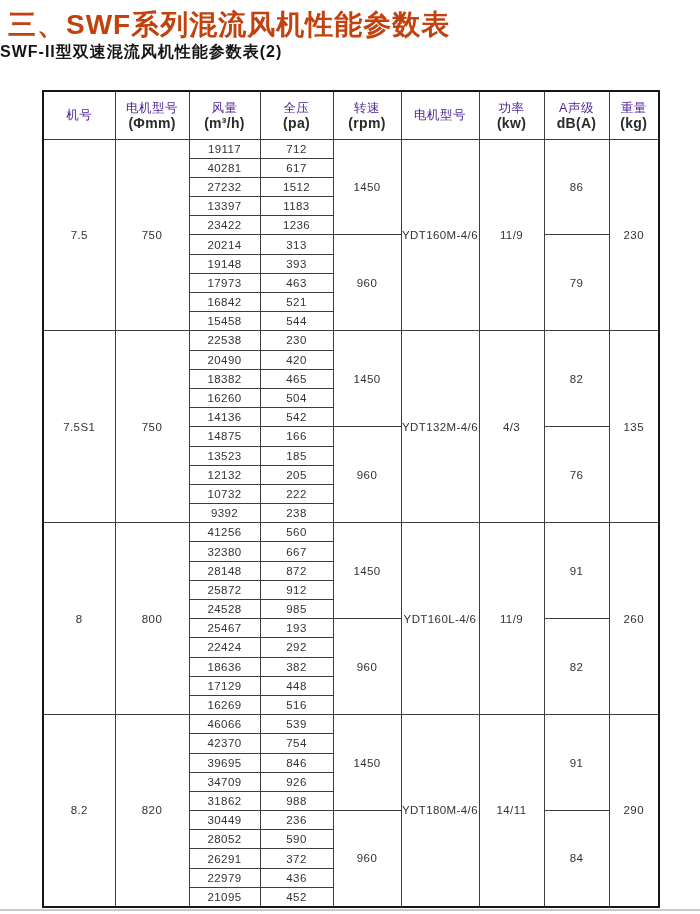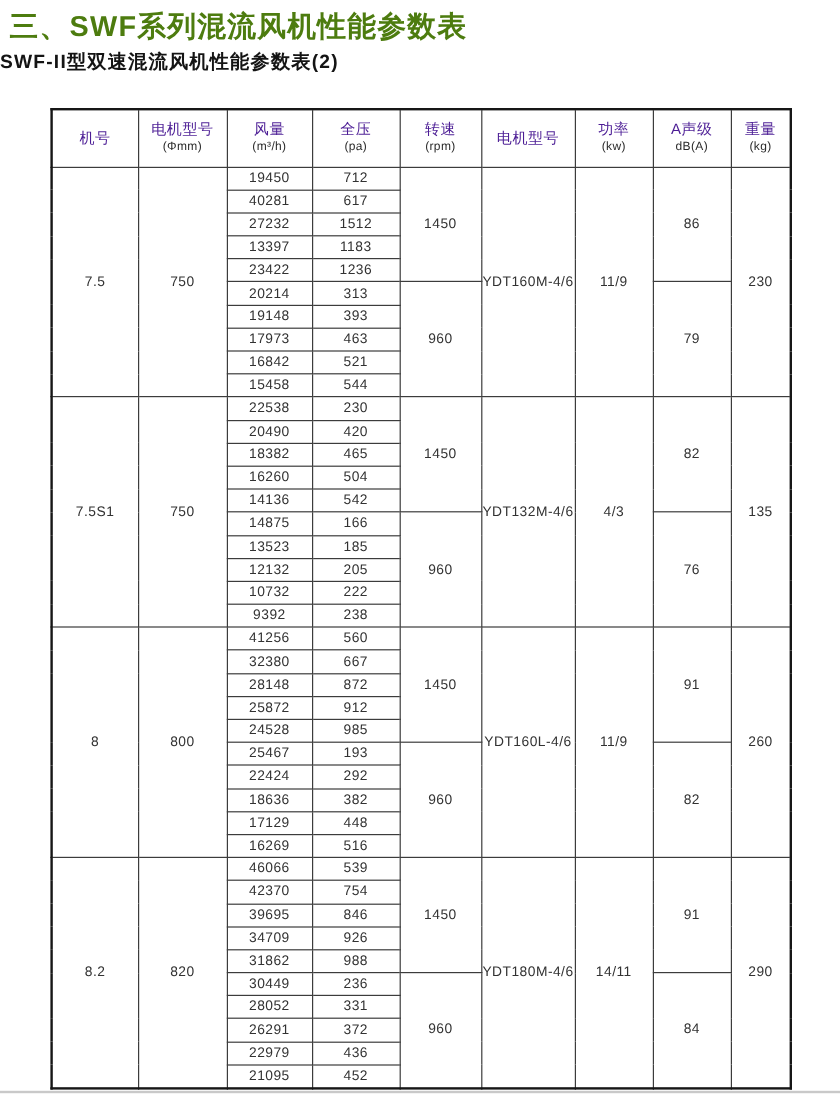--- a/index.html
+++ b/index.html
@@ -7,24 +7,24 @@
   body {
     width: 700px; height: 914px;
     position: relative;
     font-family: "Liberation Sans", "DejaVu Sans", sans-serif;
     color: #1e1e1e;
     overflow: hidden;
   }
   .page-title {
     position: absolute;
     left: 8px; top: 6px;
-    font-size: 24px;
+    font-size: 28px;
     font-weight: bold;
     letter-spacing: 1px;
-    color: #4d7c0f;
+    color: #c2410c;
     white-space: nowrap;
   }
   .subtitle {
     position: absolute;
     left: 0; top: 42px;
     width: 700px;
     text-align: left;
     font-size: 16px;
     font-weight: bold;
     letter-spacing: 1px;
@@ -43,21 +43,21 @@
     border: 1px solid #3c3c3c;
     text-align: center;
     vertical-align: middle;
     padding: 0;
     font-weight: normal;
     overflow: hidden;
   }
   table.perf thead tr { height: 48px; }
   table.perf tbody tr { height: 19.2px; }
   .hl  { font-size: 12.5px; line-height: 16px; color: #4c1d95; letter-spacing: 0.5px; }
-  .hl2 { font-size: 10px;   line-height: 14px; color: #2a2a2a; letter-spacing: 0.3px; }
+  .hl2 { font-size: 14px;   line-height: 14px; color: #2a2a2a; letter-spacing: 0.3px; font-weight: bold; }
   .hl2:empty { display: none; }
   table.perf td {
     font-size: 11.5px;
     color: #323232;
     letter-spacing: 0.4px;
     white-space: nowrap;
   }
   .scan-shadow {
     position: absolute;
     left: 0; top: 909px;
@@ -120,21 +120,21 @@
       <th>
         <div class="hl">重量</div>
         <div class="hl2">(kg)</div>
       </th>
     </tr>
   </thead>
   <tbody id="table-body">
       <tr>
         <td rowspan="10">7.5</td>
         <td rowspan="10">750</td>
-        <td>19450</td>
+        <td>19117</td>
         <td>712</td>
         <td rowspan="5">1450</td>
         <td rowspan="10">YDT160M-4/6</td>
         <td rowspan="10">11/9</td>
         <td rowspan="5">86</td>
         <td rowspan="10">230</td>
       </tr>
       <tr>
         <td>40281</td>
         <td>617</td>
@@ -299,21 +299,21 @@
         <td>988</td>
       </tr>
       <tr>
         <td>30449</td>
         <td>236</td>
         <td rowspan="5">960</td>
         <td rowspan="5">84</td>
       </tr>
       <tr>
         <td>28052</td>
-        <td>331</td>
+        <td>590</td>
       </tr>
       <tr>
         <td>26291</td>
         <td>372</td>
       </tr>
       <tr>
         <td>22979</td>
         <td>436</td>
       </tr>
       <tr>

